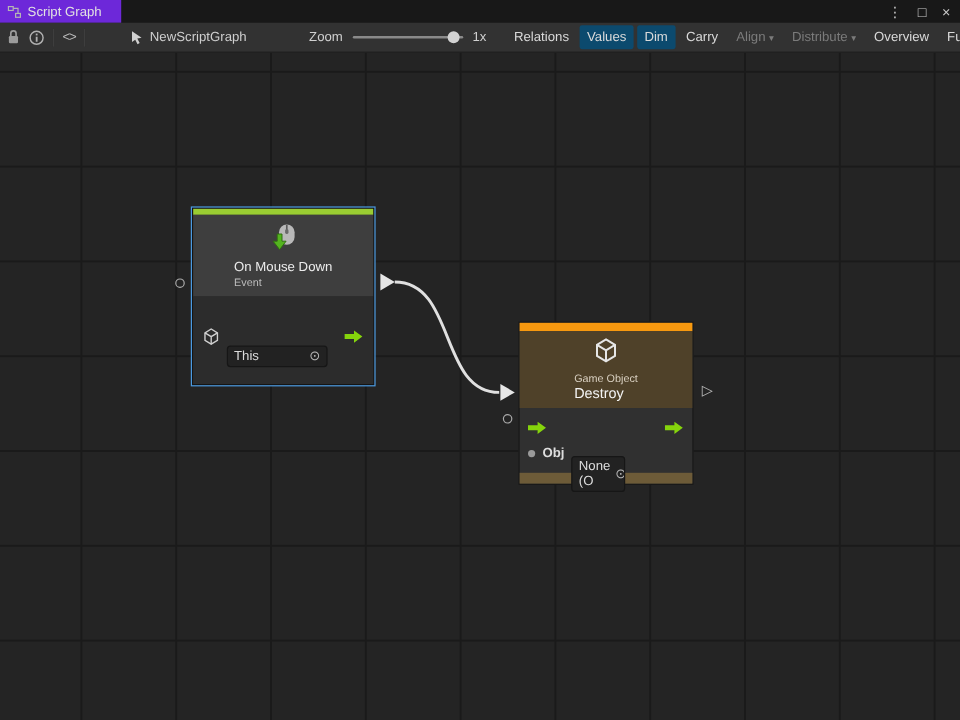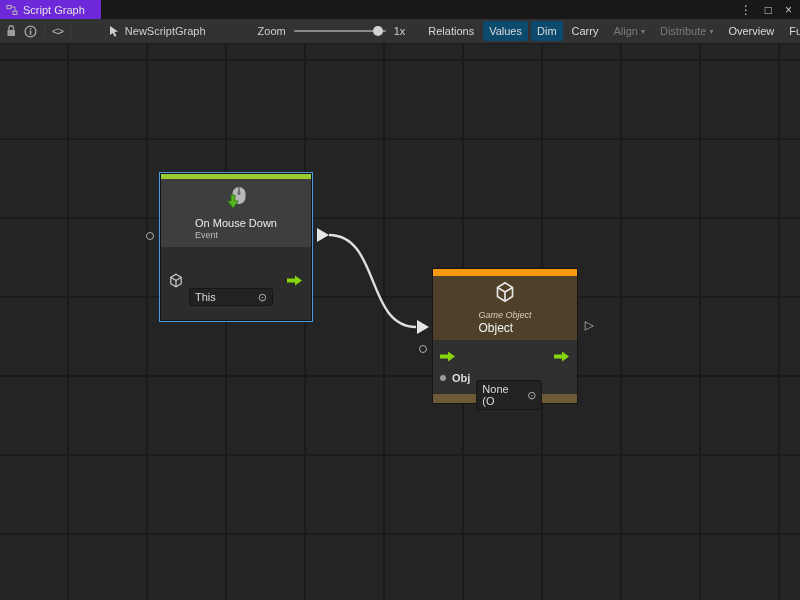--- a/index.html
+++ b/index.html
@@ -43,31 +43,31 @@
     background-size:79px 79px;
     background-position:67px 15px; }
   .wires { position:absolute; inset:0; pointer-events:none; }
 
   
   .node { position:absolute; border:1px solid #141414; background:#2c2c2c; }
   .node .accent { height:5px; }
   .node-header { display:flex; align-items:center; gap:7px; padding:6px 8px; background:#3e3e3e;flex-direction:column; }
   .n-title { font-size:11px; color:#ececec; line-height:13px; }
   .n-sub { font-size:9px; color:#bdbdbd; line-height:11px; }
-  .n-cat { font-size:9px; color:#d8cfc0; line-height:11px;font-style:italic; }
+  .n-cat { font-size:9px; color:#d8cfc0; line-height:11px; }
   .n-title2 { font-size:12px; color:#f4f4f4; line-height:14px; }
 
   .node1 { left:160px; top:129px; width:152px; outline:1px solid #4b9ae0; }
   .node1 .body { background:#2c2c2c; padding:7px 8px 14px; display:flex; align-items:center; gap:6px; }
 
   .field { display:flex; align-items:center; justify-content:space-between; gap:4px;
     background:#222222; border:1px solid #161616; border-radius:3px; padding:2px 5px;
     font-size:11px; color:#dddddd;margin-top:34px; }
   .field.this { width:84px; }
-  .field.obj { width:66px; overflow:hidden; }
+  .field.obj { width:45px; overflow:hidden; }
   .picker { color:#b9b9b9; font-size:11px; line-height:1; }
 
   .node2 { left:432px; top:224px; width:146px; background:#303030; }
   .node2 .accent { height:7px; }
   .node2 .node-header { padding:5px 8px; }
   .n2-row1 { display:flex; align-items:center; justify-content:space-between; padding:6px 7px 0; height:26px; }
   .n2-row2 { display:flex; align-items:center; gap:6px; padding:2px 7px 6px; height:28px; }
   .dotport { width:6px; height:6px; border-radius:50%; background:#9a9a9a; }
   .objlabel { font-size:11px; color:#dddddd;font-weight:bold; }
   .footer { height:9px; }
@@ -204,21 +204,21 @@
 
     <div class="node node2">
       <div class="accent" style="background-color: rgb(248, 153, 15);"></div>
       <div class="node-header" style="background-color: rgb(79, 65, 41);">
         <svg width="20" height="22" viewBox="0 0 24 26">
           <path d="M12 2 L21 7.5 V18.5 L12 24 L3 18.5 V7.5 Z" fill="none" stroke="#e6e6e6" stroke-width="2"></path>
           <path d="M3 7.5 L12 13 L21 7.5 M12 13 V24" fill="none" stroke="#e6e6e6" stroke-width="2"></path>
         </svg>
         <div>
           <div class="n-cat">Game Object</div>
-          <div class="n-title2">Object</div>
+          <div class="n-title2">Destroy</div>
         </div>
       </div>
       <div class="n2-row1">
         <svg width="16" height="11" viewBox="0 0 16 11">
           <polygon points="0,3.4 8,3.4 8,0.4 15,5.5 8,10.6 8,7.6 0,7.6" fill="#85d40c"></polygon>
         </svg>
         <svg width="16" height="11" viewBox="0 0 16 11">
           <polygon points="0,3.4 8,3.4 8,0.4 15,5.5 8,10.6 8,7.6 0,7.6" fill="#85d40c"></polygon>
         </svg>
       </div>

